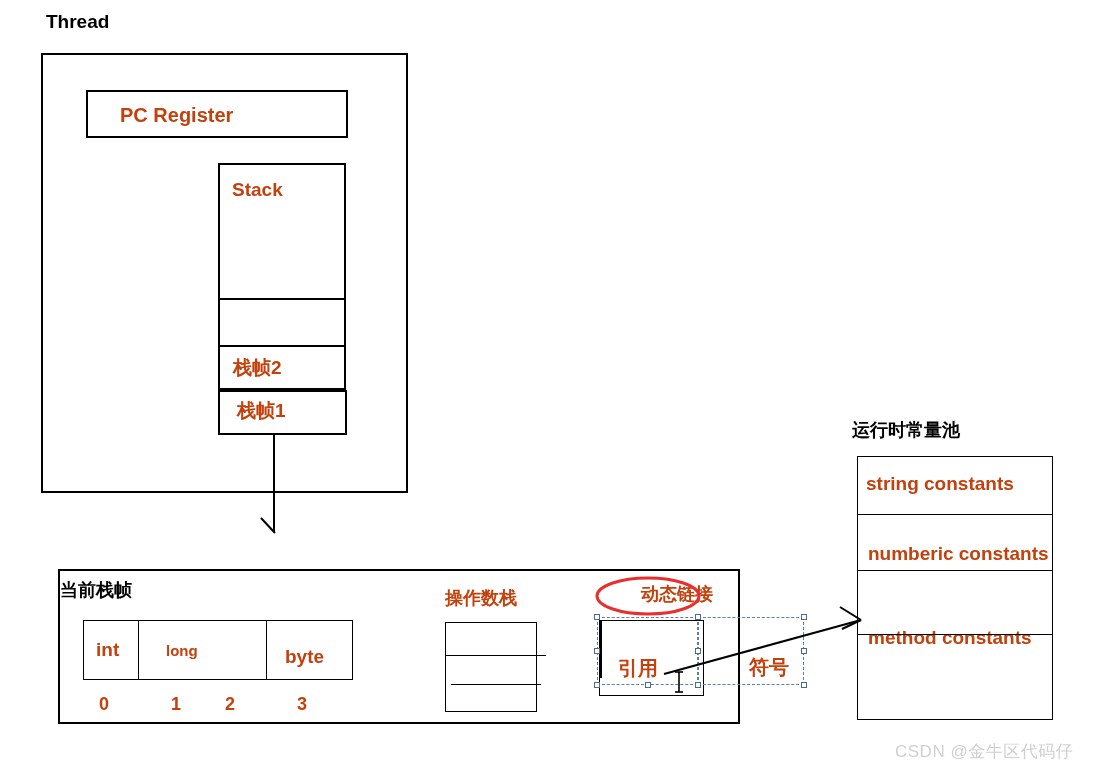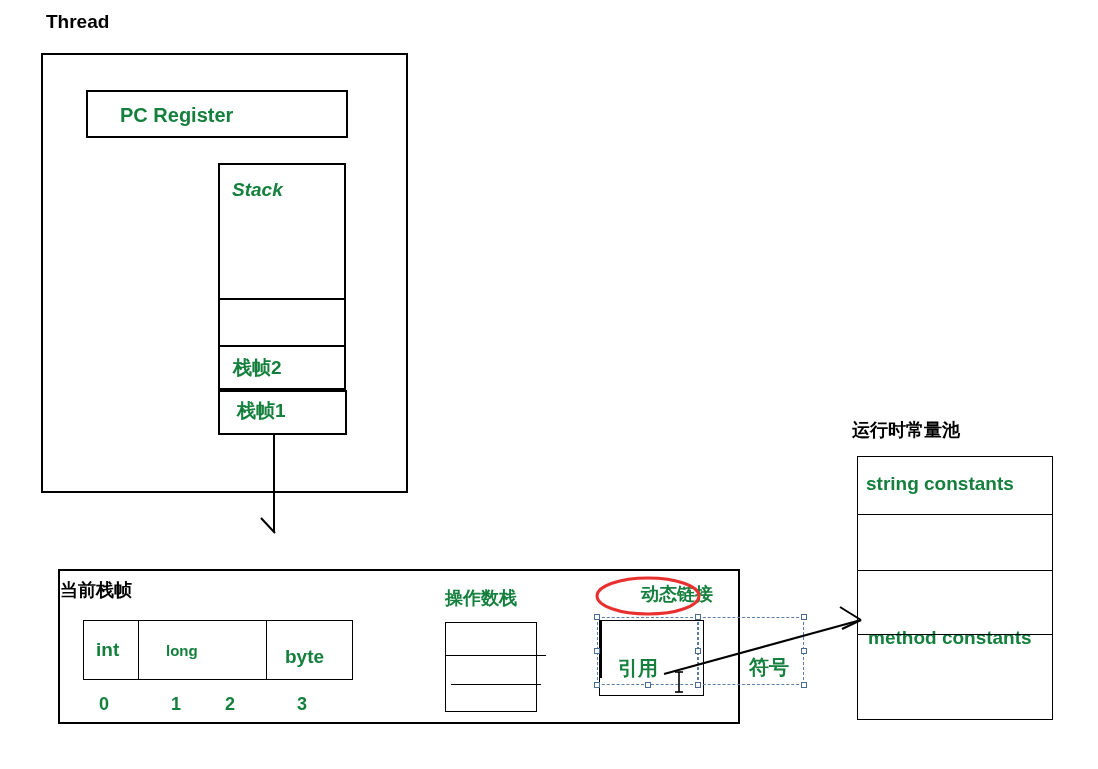--- a/index.html
+++ b/index.html
@@ -42,21 +42,21 @@
     border-top: 2px solid #000000;
   }
   .vline {
     position: absolute;
     width: 0;
     border-left: 2px solid #000000;
   }
   .celltext {
     position: absolute;
     font-weight: bold;
-    color: #15803d;
+    color: #c2410c;
     white-space: nowrap;
     line-height: 1;
   }
   svg.overlay {
     position: absolute;
     left: 0;
     top: 0;
     width: 1098px;
     height: 769px;
     pointer-events: none;
@@ -94,21 +94,21 @@
 <div id="canvas">
 
   <div class="lbl" style="left:46px; top:12px; font-size:19px;">Thread</div>
 
   <div class="box" style="left:41px; top:53px; width:367px; height:440px;"></div>
 
   <div class="box" style="left:86px; top:90px; width:262px; height:48px;"></div>
   <div class="celltext" style="left:120px; top:105px; font-size:20px;">PC Register</div>
 
   <div class="box" style="left:218px; top:163px; width:128px; height:227px;"></div>
-  <div class="celltext" style="left:232px; top:180px; font-size:19px;font-style:italic;">Stack</div>
+  <div class="celltext" style="left:232px; top:180px; font-size:19px;">Stack</div>
 
   <div class="hline" style="left:219px; top:298px; width:126px;"></div>
   <div class="hline" style="left:219px; top:345px; width:126px;"></div>
 
   <div class="celltext" style="left:233px; top:358px; font-size:19px;">栈帧2</div>
 
   <div class="box" style="left:218px; top:390px; width:129px; height:45px;"></div>
   <div class="celltext" style="left:237px; top:401px; font-size:19px;">栈帧1</div>
 
   <div class="lbl" style="left:60px; top:542px; font-size:18px;margin-top:39px;">当前栈帧</div>
@@ -158,20 +158,21 @@
   <div class="handle" style="left:695px; top:682px;"></div>
   <div class="handle" style="left:801px; top:682px;"></div>
 
   <div class="lbl" style="left:852px; top:421px; font-size:18px;">运行时常量池</div>
 
   <div class="boxthin" style="left:857px; top:456px; width:196px; height:264px;"></div>
 
   <div class="celltext" style="left:866px; top:474px; font-size:19px;">string constants</div>
   <div class="hline" style="left:858px; top:514px; width:194px; border-top-width:1.6px;"></div>
 
+  <div class="celltext" style="left:868px; top:544px; font-size:19px;">numberic constants</div>
   <div class="hline" style="left:858px; top:570px; width:194px; border-top-width:1.6px;"></div>
 
   <div class="celltext" style="left:868px; top:614px; font-size:19px;margin-top:14px;">method constants</div>
   <div class="hline" style="left:858px; top:634px; width:194px; border-top-width:1.6px;"></div>
 
   <svg class="overlay" viewBox="0 0 1098 769">
 
     <line x1="274" y1="435" x2="274" y2="532" stroke="#000000" stroke-width="2"></line>
     <line x1="261" y1="518" x2="275" y2="533" stroke="#000000" stroke-width="2"></line>
 
@@ -183,14 +184,15 @@
   </svg>
 
   <svg class="overlay" viewBox="0 0 1098 769">
     <g stroke="#000000" stroke-width="1.6" fill="none">
       <line x1="679" y1="672" x2="679" y2="692"></line>
       <line x1="675" y1="672" x2="683" y2="672"></line>
       <line x1="675" y1="692" x2="683" y2="692"></line>
     </g>
   </svg>
 
+  <div class="watermark" style="left:895px; top:740px;">CSDN @金牛区代码仔</div>
 
 </div>
 
 </body></html>

